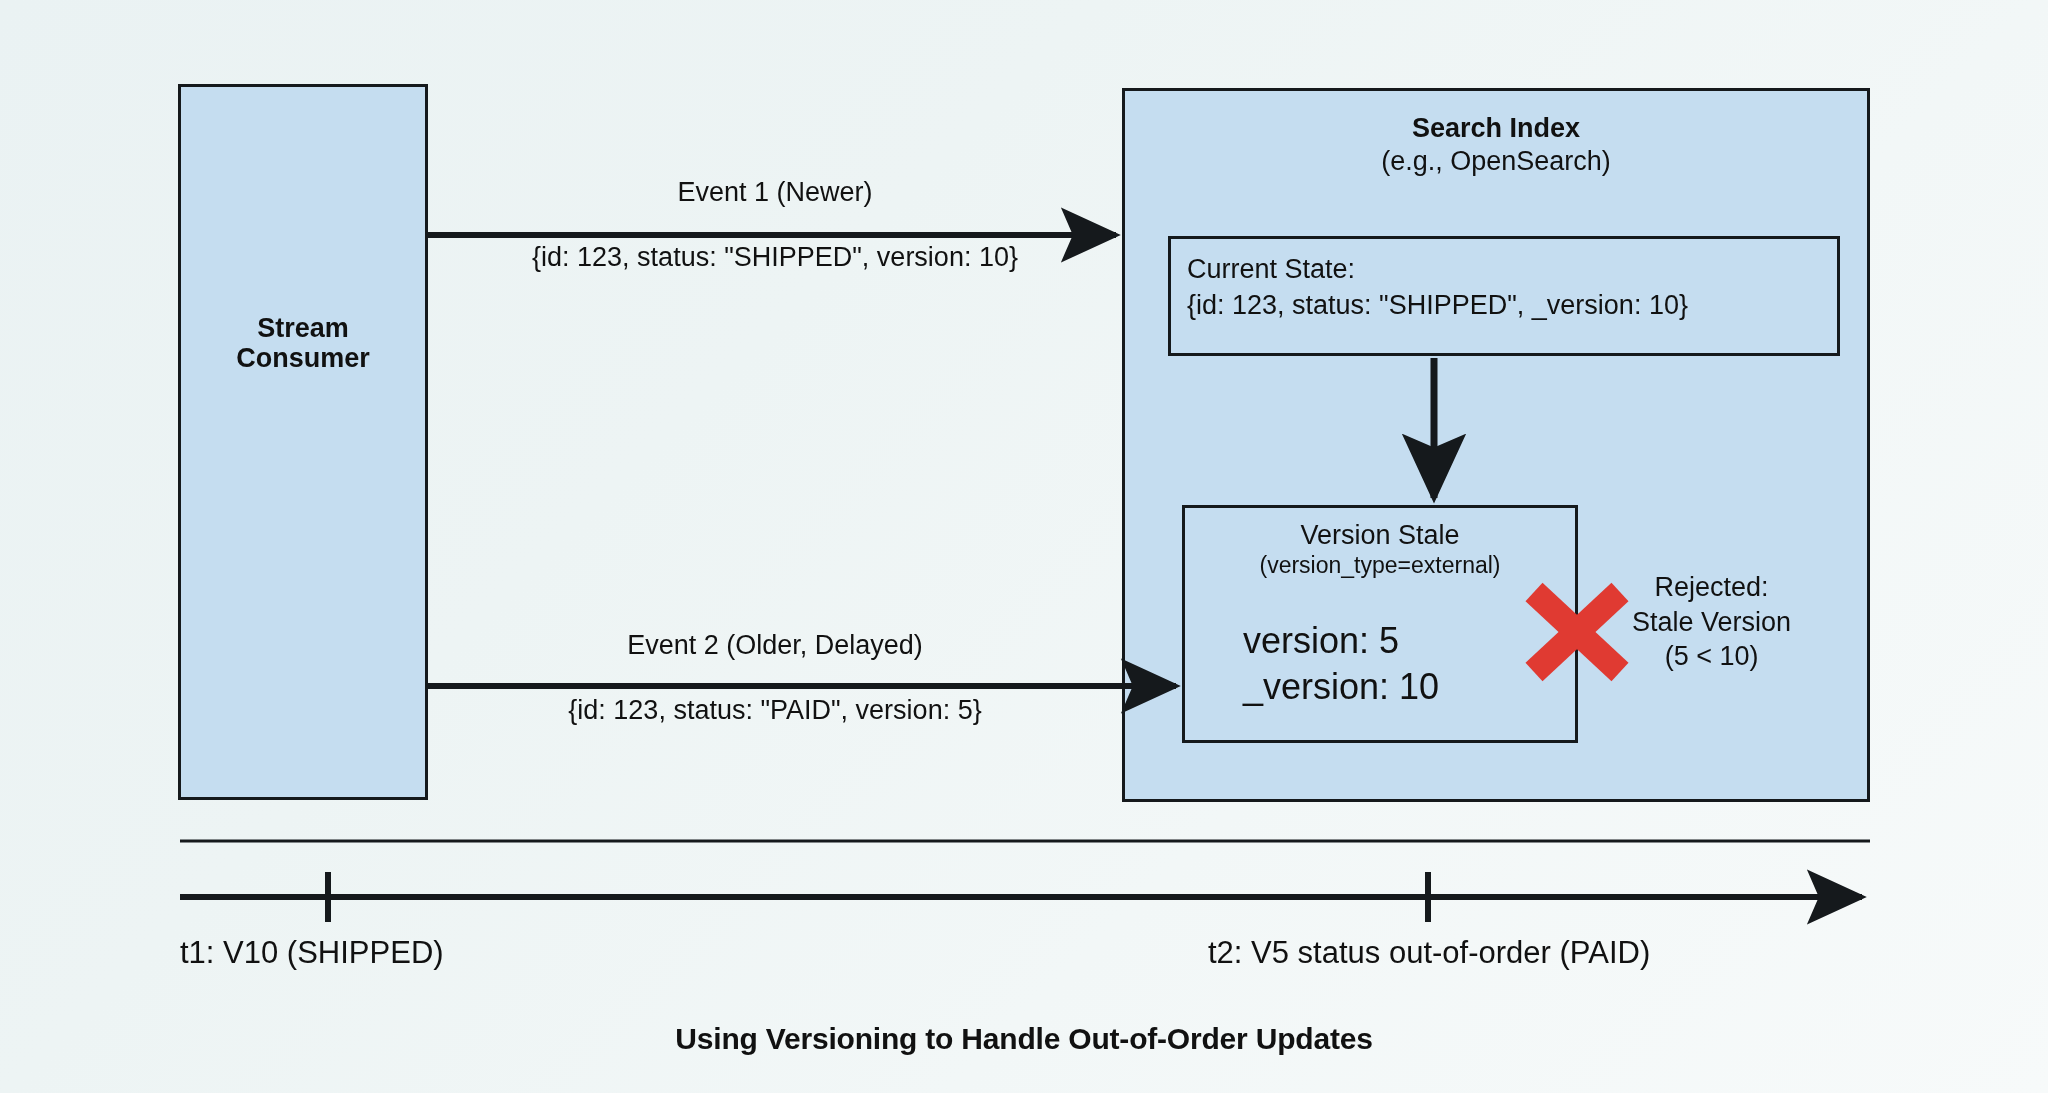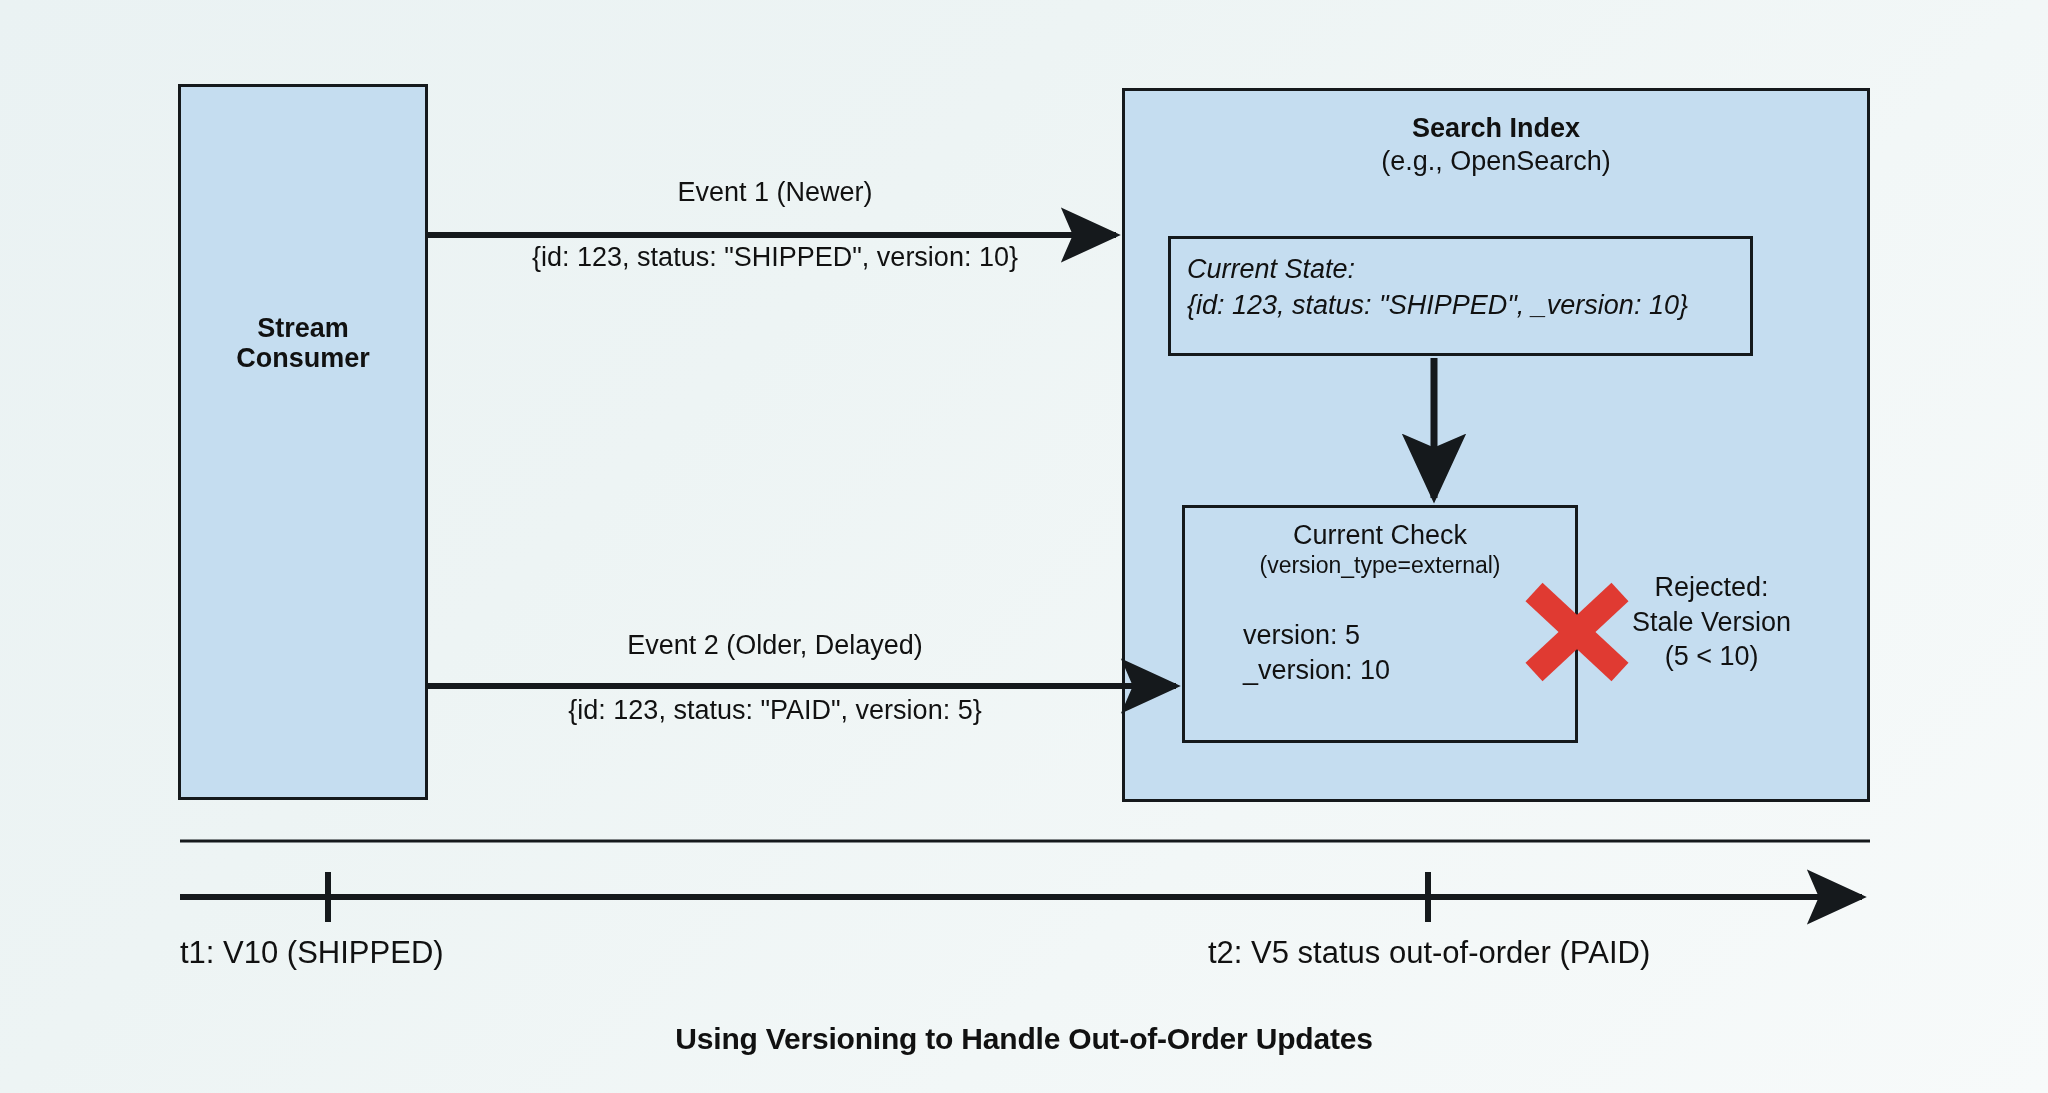--- a/index.html
+++ b/index.html
@@ -107,21 +107,21 @@
     right: 0;
     top: 44px;
     text-align: center;
     font-size: 23px;
     line-height: 1.18;
   }
   .vc-vals {
     position: absolute;
     left: 58px;
     top: 110px;
-    font-size: 27px;
+    font-size: 36px;
     line-height: 1.28;
     white-space: pre-line;
   }
 
   
   .arrow-label {
     position: absolute;
     text-align: center;
     font-size: 27px;
     line-height: 1.2;
@@ -169,27 +169,27 @@
   <div class="node" style="left:178px; top:84px; width:250px; height:716px;">
     <div class="stream-label">Stream
 Consumer</div>
   </div>
 
   <div class="node" style="left:1122px; top:88px; width:748px; height:714px;">
     <div class="idx-title">Search Index</div>
     <div class="idx-sub">(e.g., OpenSearch)</div>
   </div>
 
-  <div class="subnode" style="left:1168px; top:236px; width:585px; height:120px;font-style:italic;">
+  <div class="subnode" style="left:1168px; top:236px; width:672px; height:120px;">
     <div class="cs-line1">Current State:</div>
     <div class="cs-line2">{id: 123, status: "SHIPPED", _version: 10}</div>
   </div>
 
   <div class="subnode" style="left:1182px; top:505px; width:396px; height:238px;">
-    <div class="vc-title">Current Check</div>
+    <div class="vc-title">Version Stale</div>
     <div class="vc-sub">(version_type=external)</div>
     <div class="vc-vals">version: 5
 _version: 10</div>
   </div>
 
   <div class="arrow-label" style="left:428px; top:144px; width:694px;">
     <div>Event 1 (Newer)</div>
     <div>{id: 123, status: "SHIPPED", version: 10}</div>
   </div>
 

